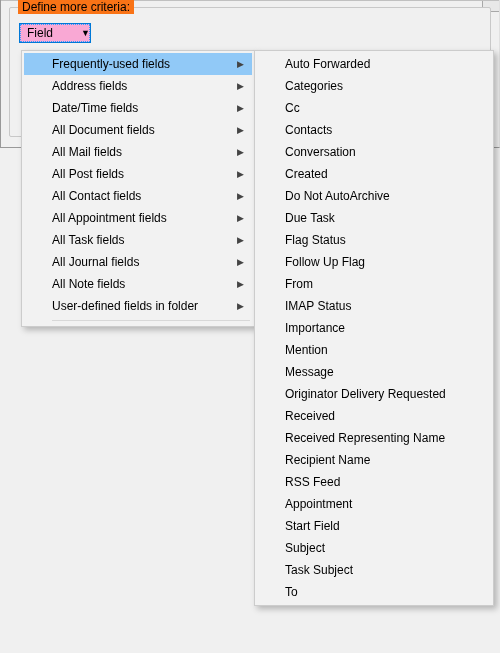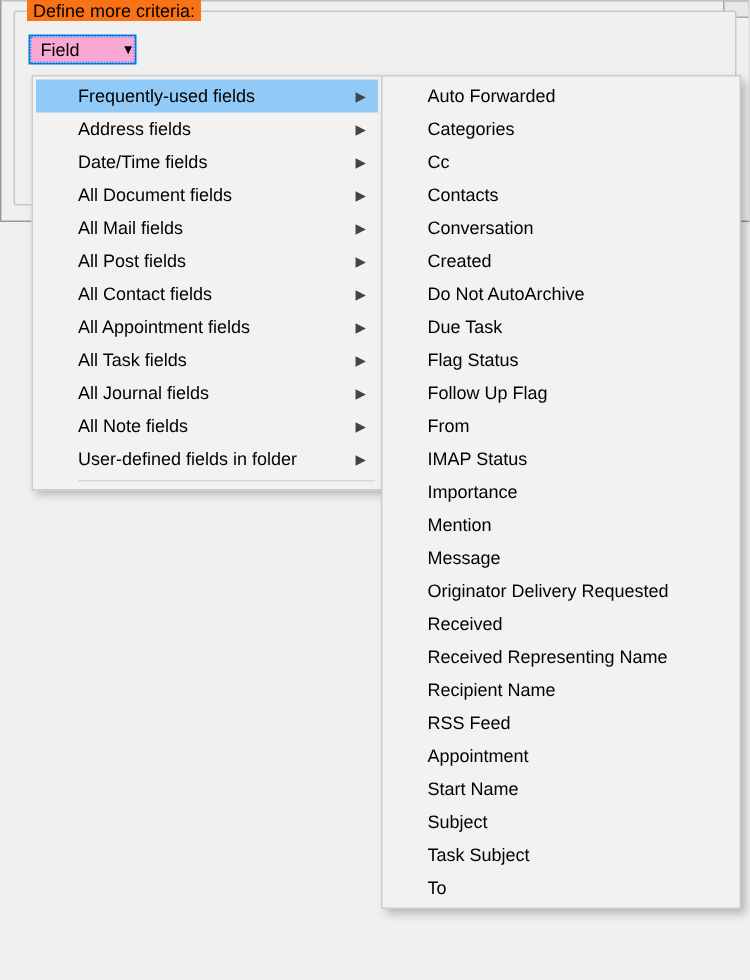--- a/index.html
+++ b/index.html
@@ -261,21 +261,21 @@
     <div class="menu-item">
       <span class="label">Recipient Name</span>
     </div>
     <div class="menu-item">
       <span class="label">RSS Feed</span>
     </div>
     <div class="menu-item">
       <span class="label">Appointment</span>
     </div>
     <div class="menu-item">
-      <span class="label">Start Name</span>
+      <span class="label">Start Field</span>
     </div>
     <div class="menu-item">
       <span class="label">Subject</span>
     </div>
     <div class="menu-item">
       <span class="label">Task Subject</span>
     </div>
     <div class="menu-item">
       <span class="label">To</span>
     </div>

